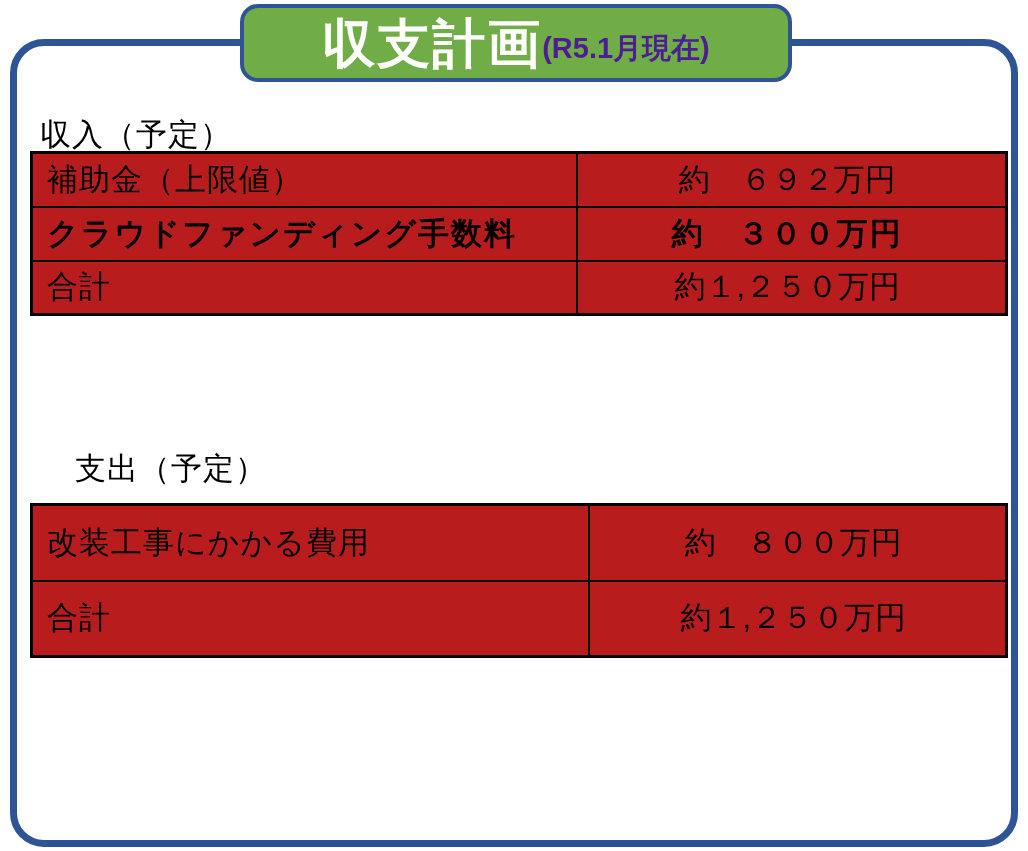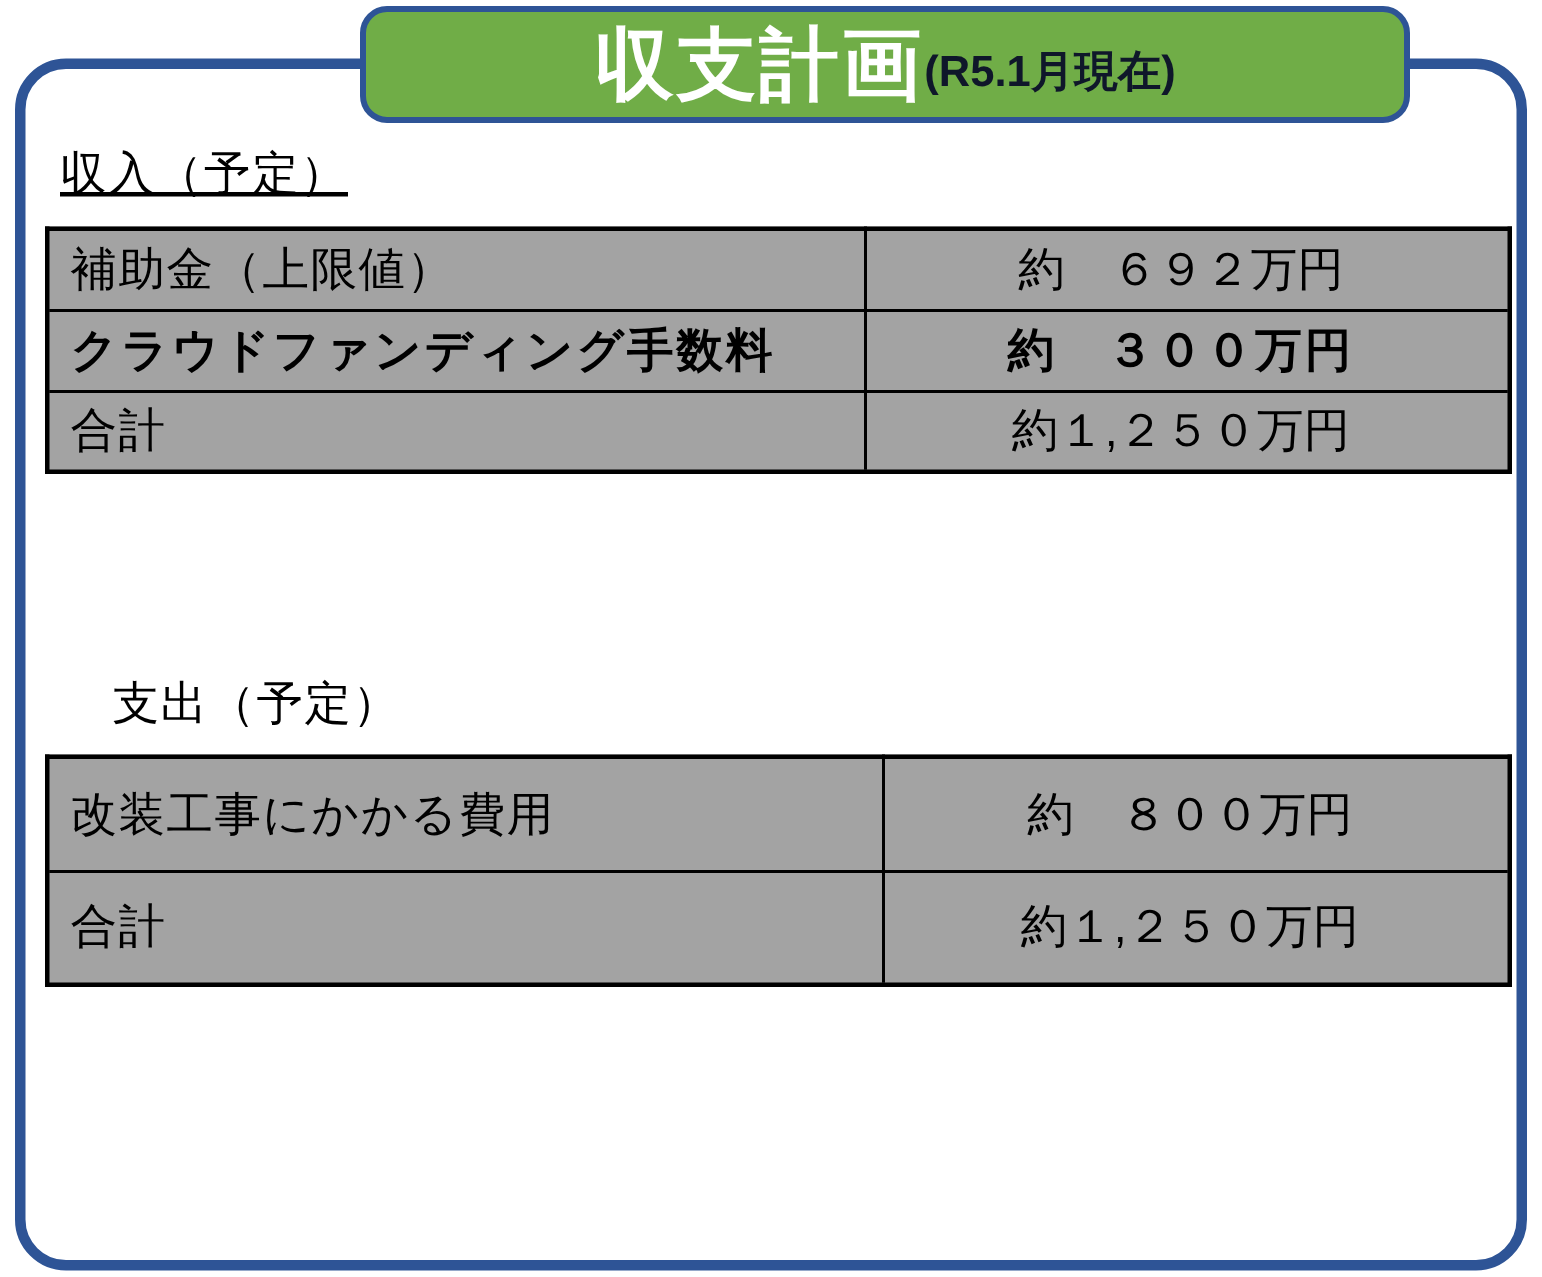--- a/index.html
+++ b/index.html
@@ -28,62 +28,62 @@
     border: 7px solid var(--navy);
     border-radius: 34px;
     background: transparent;
     z-index: 1;
   }
 
   .title-badge {
     position: absolute;
     left: 240px;
     top: 4px;
-    width: 700px;
+    width: 552px;
     height: 78px;
     background: var(--green);
     border: 4px solid var(--navy);
     border-radius: 18px;
     display: flex;
     align-items: center;
     justify-content: center;
     z-index: 2;
   }
   .badge-title {
     font-size: 53px;
     font-weight: 900;
     color: #ffffff;
     letter-spacing: 2px;
     line-height: 1;
   }
   .badge-subtitle {
     font-size: 29px;
     font-weight: 700;
-    color: #0f172a;
+    color: #4c1d95;
     line-height: 1;
     margin-top: 10px;
   }
 
   .section-label {
     position: absolute;
     font-size: 31px;
     line-height: 1.2;
     z-index: 3;
     letter-spacing: 1px;
   }
-  .section-label.income { left: 40px; top: 97px; text-decoration: underline; }
+  .section-label.income { left: 40px; top: 116px; }
   .section-label.expense { left: 40px; top: 450px; margin-left: 35px; }
 
   table.data-table {
     position: absolute;
     left: 30px;
     width: 975px;
     border-collapse: collapse;
     table-layout: fixed;
-    background: #a3a3a3;
+    background: #b91c1c;
     z-index: 3;
     border: 3px solid var(--line);
   }
   table.income-table { top: 151px; }
   table.expense-table { top: 503px; }
 
   table.data-table td {
     border: 2px solid var(--line);
     font-size: 31px;
     vertical-align: middle;

